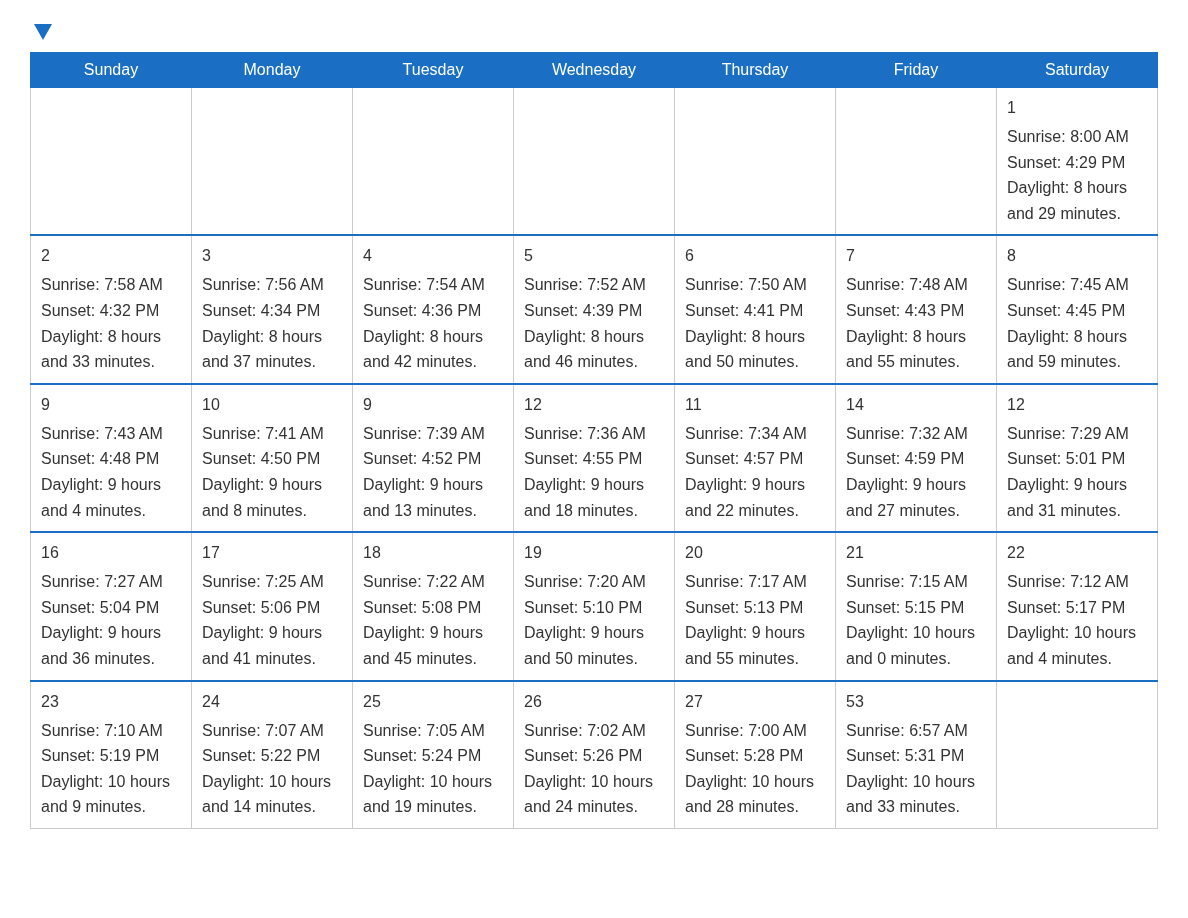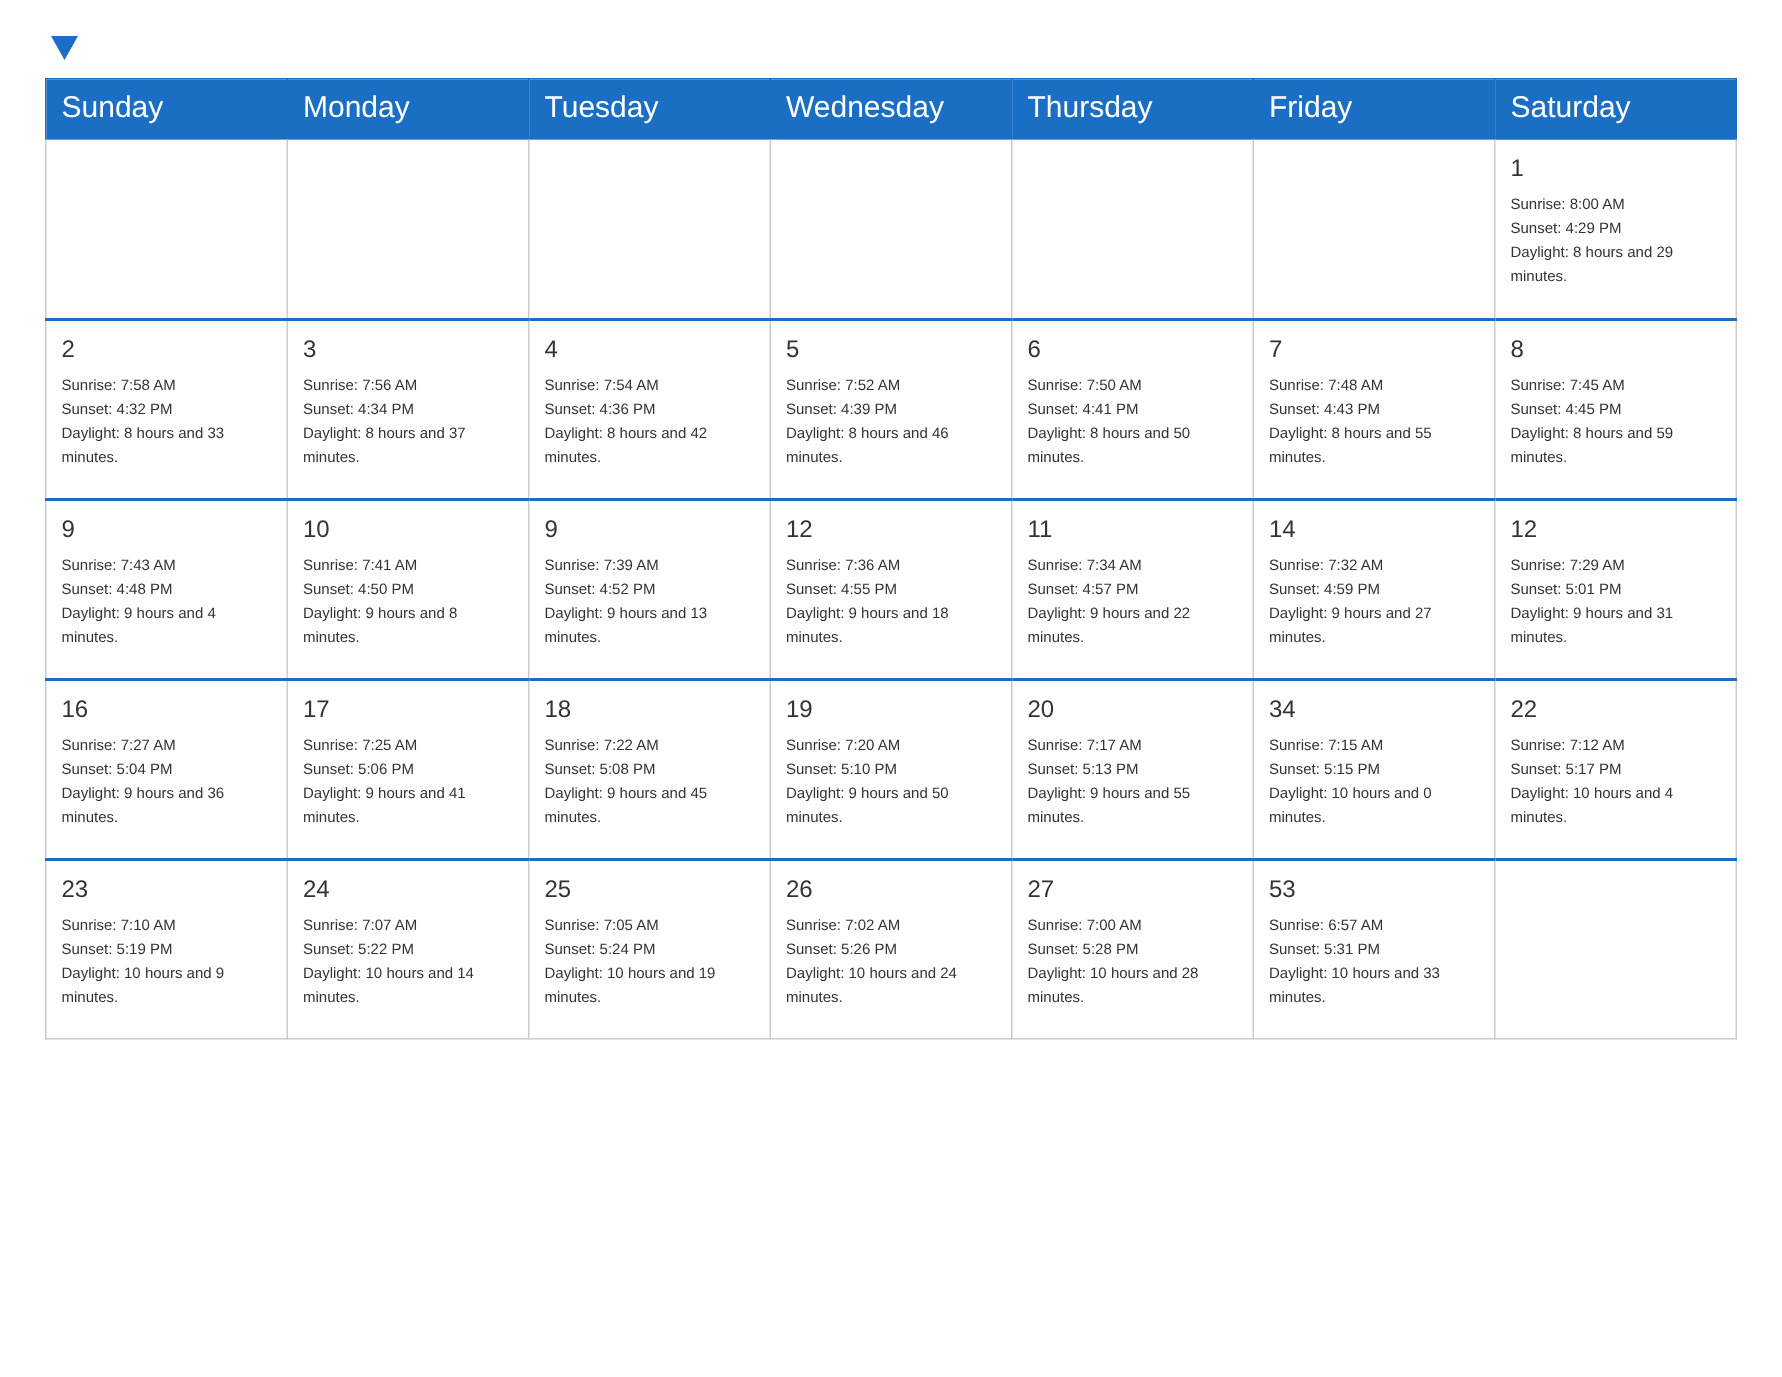--- a/index.html
+++ b/index.html
@@ -46,24 +46,24 @@
       margin-top: 4px;
     }
     .calendar {
       width: 100%;
       border-collapse: collapse;
       border: 1px solid #999;
     }
     .calendar th {
       background-color: #1a6fc4;
       color: #fff;
-      font-size: 20px;
+      font-size: 16px;
       font-weight: normal;
       padding: 8px 10px;
-      text-align: left;
+      text-align: center;
       border: 1px solid #1a6fc4;
     }
     .calendar td {
       vertical-align: top;
       padding: 8px 10px;
       border: 1px solid #ccc;
       width: 14.28%;
       min-height: 120px;
       height: 120px;
       font-size: 13px;
@@ -74,21 +74,21 @@
       background: #fff;
     }
     .day-number {
       font-size: 16px;
       font-weight: normal;
       color: #333;
       display: block;
       margin-bottom: 4px;
     }
     .day-info {
-      font-size: 10px;
+      font-size: 16px;
       color: #333;
       line-height: 1.6;
     }
     .row-border td {
       border-top: 2px solid #1a6fc4;
     }
   </style>
 </head>
 <body>
 
@@ -211,21 +211,21 @@
         </td>
         <td>
           <span class="day-number">19</span>
           <div class="day-info">Sunrise: 7:20 AM<br>Sunset: 5:10 PM<br>Daylight: 9 hours and 50 minutes.</div>
         </td>
         <td>
           <span class="day-number">20</span>
           <div class="day-info">Sunrise: 7:17 AM<br>Sunset: 5:13 PM<br>Daylight: 9 hours and 55 minutes.</div>
         </td>
         <td>
-          <span class="day-number">34</span>
+          <span class="day-number">21</span>
           <div class="day-info">Sunrise: 7:15 AM<br>Sunset: 5:15 PM<br>Daylight: 10 hours and 0 minutes.</div>
         </td>
         <td>
           <span class="day-number">22</span>
           <div class="day-info">Sunrise: 7:12 AM<br>Sunset: 5:17 PM<br>Daylight: 10 hours and 4 minutes.</div>
         </td>
       </tr>
       <tr class="row-border">
         <td>
           <span class="day-number">23</span>

